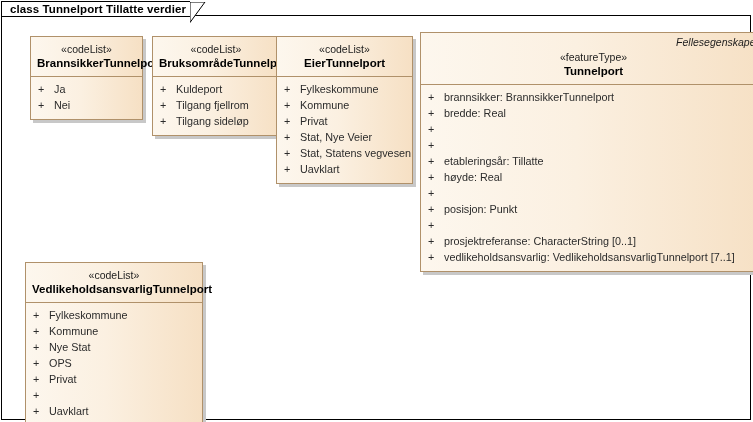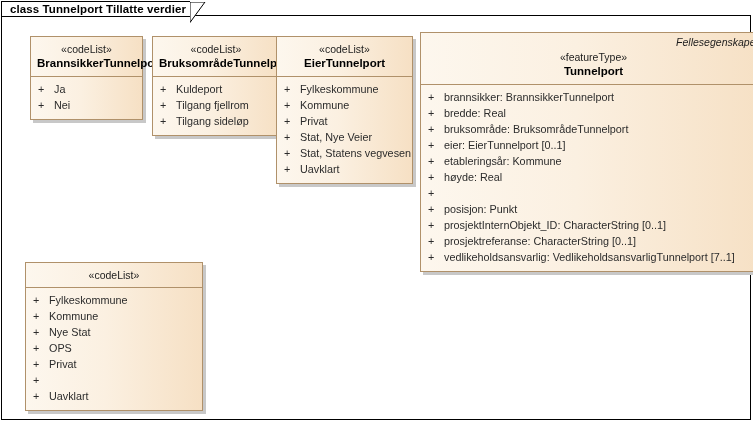--- a/index.html
+++ b/index.html
@@ -246,59 +246,57 @@
       <div class="uml-feature">
         <span class="vis-marker">+</span>
         <span class="feature-text">brannsikker: BrannsikkerTunnelport</span>
       </div>
       <div class="uml-feature">
         <span class="vis-marker">+</span>
         <span class="feature-text">bredde: Real</span>
       </div>
       <div class="uml-feature">
         <span class="vis-marker">+</span>
-        <span class="feature-text">bruksområde: BruksområdeTunnelport</span>
-      </div>
-      <div class="uml-feature">
-        <span class="vis-marker">+</span>
-        <span class="feature-text">eier: EierTunnelport [0..1]</span>
-      </div>
-      <div class="uml-feature">
-        <span class="vis-marker">+</span>
-        <span class="feature-text">etableringsår: Kommune</span>
+      </div>
+      <div class="uml-feature">
+        <span class="vis-marker">+</span>
+      </div>
+      <div class="uml-feature">
+        <span class="vis-marker">+</span>
+        <span class="feature-text">etableringsår: Tillatte</span>
       </div>
       <div class="uml-feature">
         <span class="vis-marker">+</span>
         <span class="feature-text">høyde: Real</span>
       </div>
       <div class="uml-feature">
         <span class="vis-marker">+</span>
       </div>
       <div class="uml-feature">
         <span class="vis-marker">+</span>
         <span class="feature-text">posisjon: Punkt</span>
       </div>
       <div class="uml-feature">
         <span class="vis-marker">+</span>
-        <span class="feature-text">prosjektInternObjekt_ID: CharacterString [0..1]</span>
       </div>
       <div class="uml-feature">
         <span class="vis-marker">+</span>
         <span class="feature-text">prosjektreferanse: CharacterString [0..1]</span>
       </div>
       <div class="uml-feature">
         <span class="vis-marker">+</span>
         <span class="feature-text">vedlikeholdsansvarlig: VedlikeholdsansvarligTunnelport [7..1]</span>
       </div>
     </div>
   </div>
 
   <div class="uml-class" id="class-vedlikehold">
     <div class="uml-header">
       <div class="stereotype">«codeList»</div>
+      <div class="class-name">VedlikeholdsansvarligTunnelport</div>
     </div>
     <div class="uml-divider"></div>
     <div class="uml-body">
       <div class="uml-feature">
         <span class="vis-marker">+</span>
         <span class="feature-text">Fylkeskommune</span>
       </div>
       <div class="uml-feature">
         <span class="vis-marker">+</span>
         <span class="feature-text">Kommune</span>

